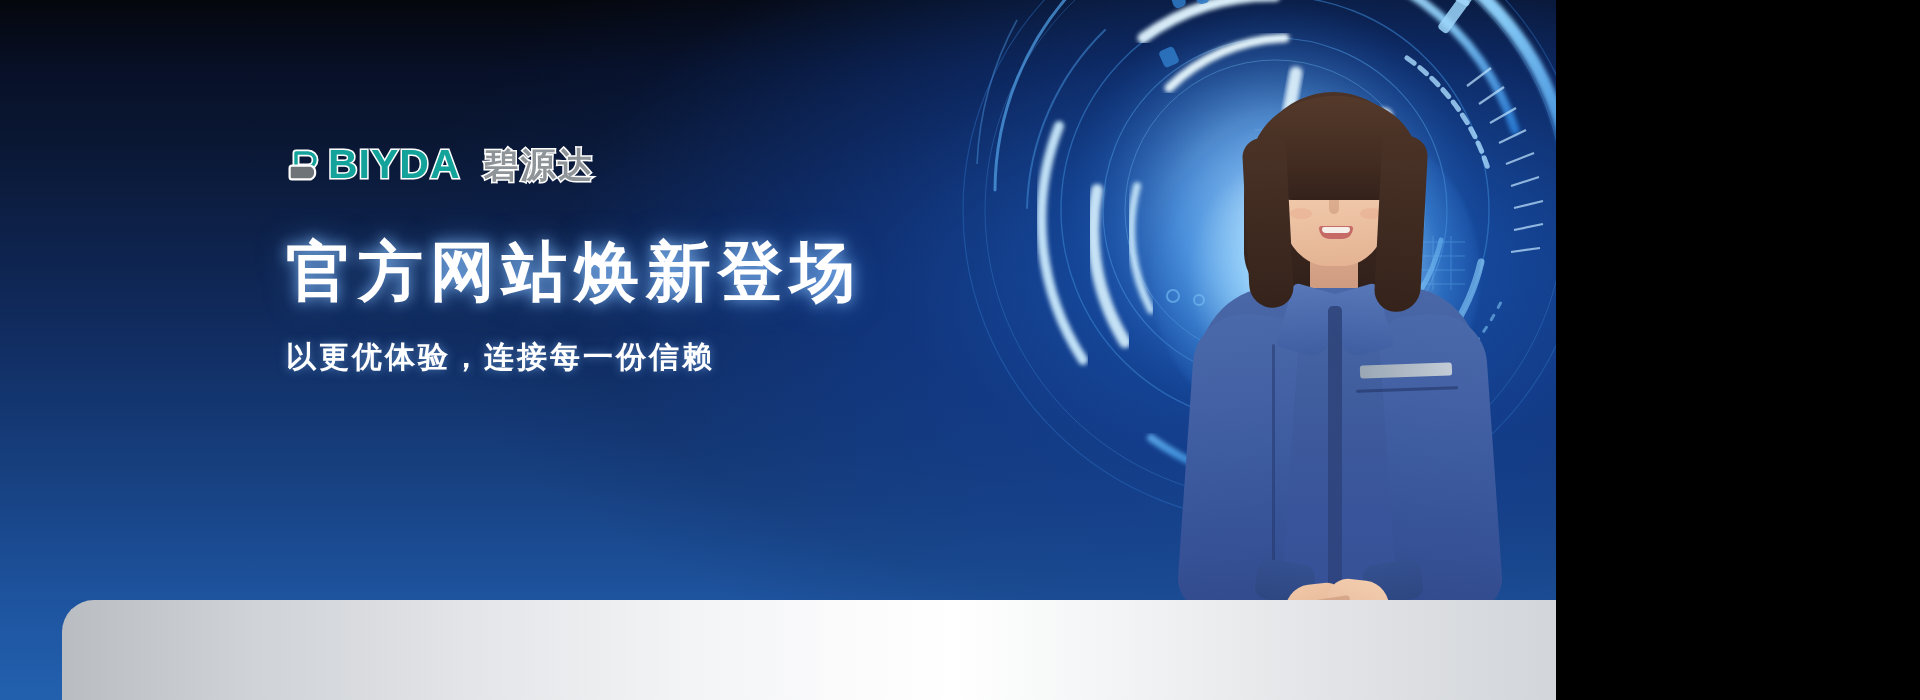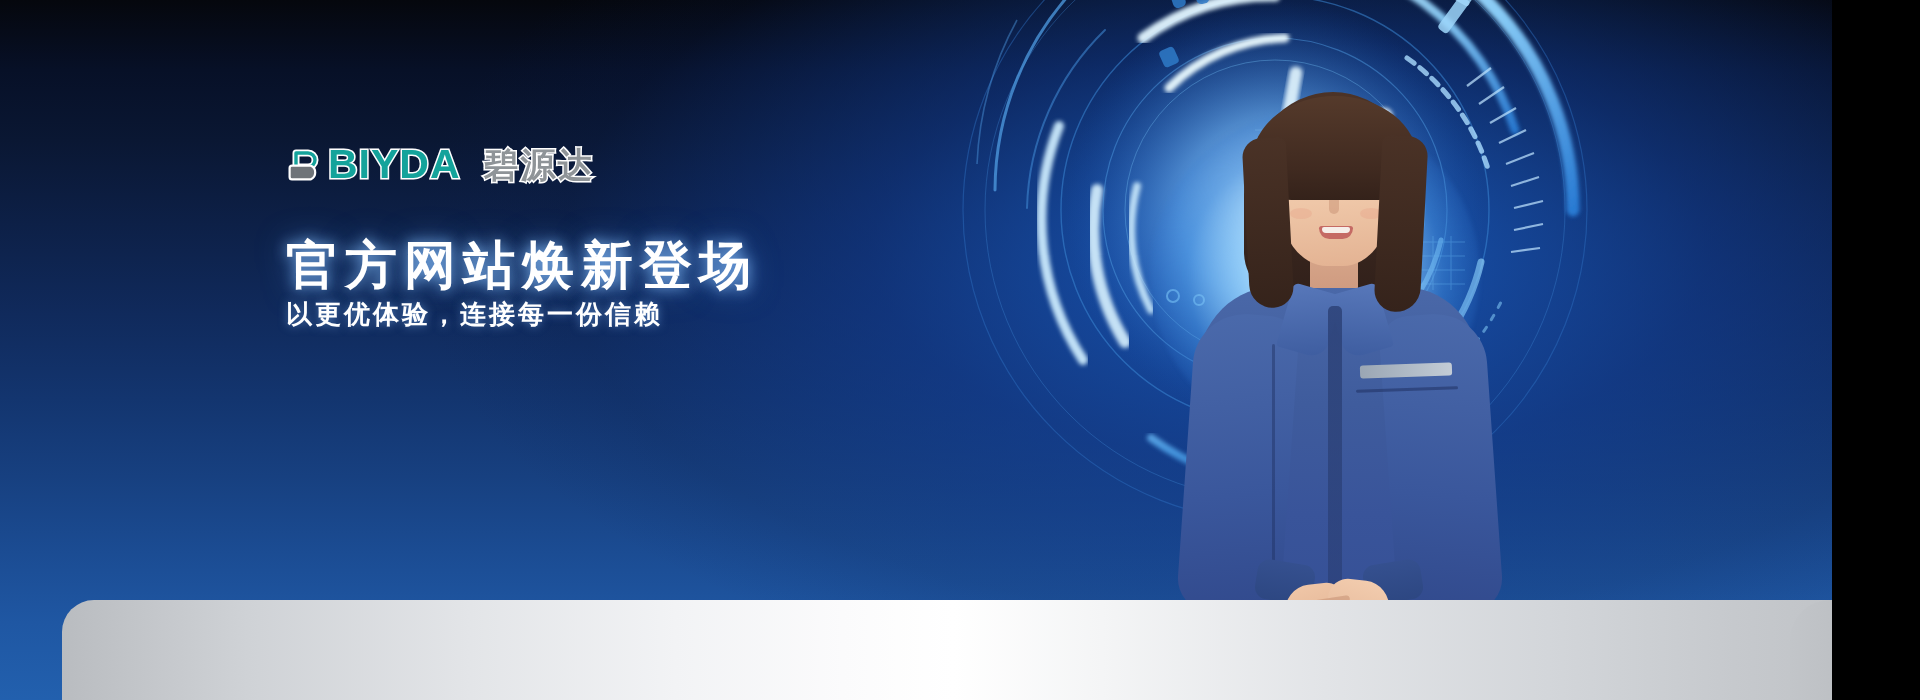--- a/index.html
+++ b/index.html
@@ -4,21 +4,21 @@
 <style>
   * { margin:0; padding:0; box-sizing:border-box; }
   html,body { width:1920px; height:700px; overflow:hidden; }
   body {
     font-family:"Liberation Sans", sans-serif;
     background:#000;
   }
 
   #banner {
     position:relative;
-    width:1832px;
+    width:1556px;
     height:700px;
     overflow:hidden;
     background:
       radial-gradient(ellipse 1100px 560px at 1290px 250px, rgba(26,92,190,0.95) 0%, rgba(18,62,150,0.55) 38%, rgba(10,32,84,0.15) 66%, rgba(0,0,0,0) 80%),
       linear-gradient(180deg,
         #05070d 0%,
         #071027 10%,
         #0a1733 20%,
         #0d2047 32%,
         #102a5c 45%,
@@ -255,31 +255,31 @@
     font-size:35px;
     font-weight:700;
     color:#8f9498;
     -webkit-text-stroke:3px #ffffff;
     paint-order:stroke fill;
     letter-spacing:2px;
     line-height:1;
   }
 
   #headline {
-    font-size:52px;
+    font-size:65px;
     font-weight:700;
     color:#ffffff;
     letter-spacing:7px;
     line-height:1.12;
     text-shadow:0 0 14px rgba(140,195,255,0.85), 0 0 30px rgba(90,160,245,0.55);
     white-space:nowrap;
   }
   #subheadline {
-    margin-top:4px;
-    font-size:26px;
+    margin-top:28px;
+    font-size:30px;
     font-weight:700;
     color:#ffffff;
     letter-spacing:3px;
     line-height:1.3;
     text-shadow:0 0 10px rgba(130,185,250,0.6);
     white-space:nowrap;
   }
 </style>
 </head>
 <body>

